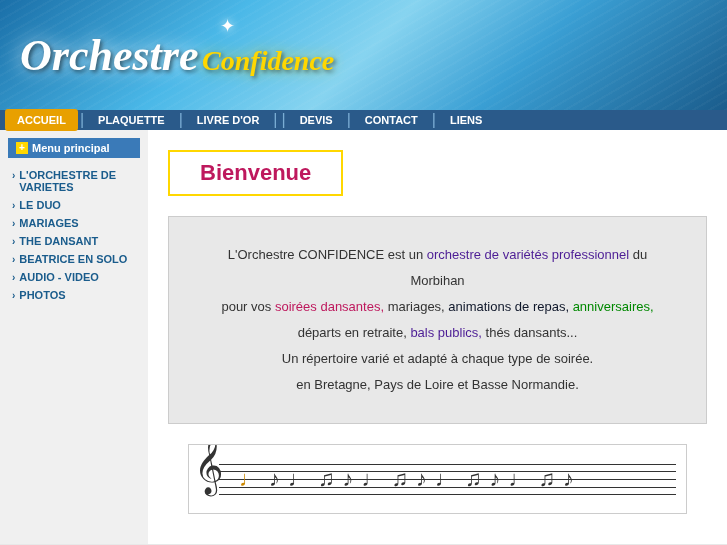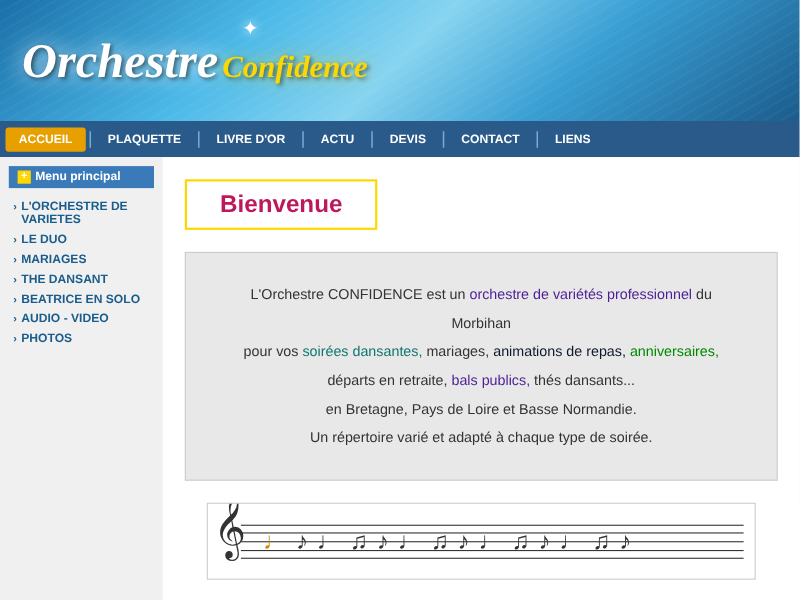--- a/index.html
+++ b/index.html
@@ -61,21 +61,21 @@
       color: white;
       font-size: 18px;
       text-shadow: 0 0 10px white;
     }
 
     
     .nav {
       background: #2a5a8a;
       display: flex;
       align-items: center;
-      height: 33px;
+      height: 20px;
       padding: 0 5px;
     }
     .nav-item {
       color: white;
       font-size: 11px;
       font-weight: bold;
       padding: 0 12px;
       height: 100%;
       display: flex;
       align-items: center;
@@ -169,21 +169,21 @@
     .description-box {
       background: #e8e8e8;
       border: 1px solid #ccc;
       padding: 25px 30px;
       margin-bottom: 20px;
       line-height: 2;
       text-align: center;
     }
     .text-normal { color: #333; }
     .text-orange { color: #4c1d95; font-weight: normal; }
-    .text-red { color: #0f766e; }
+    .text-red { color: #be185d; }
     .text-blue { color: #0f172a; }
     .text-green { color: #008800; margin-top: 48px; }
 
     
     .music-staff {
       border: 1px solid #ccc;
       margin: 10px 20px;
       height: 70px;
       background: white;
       display: flex;
@@ -251,21 +251,20 @@
     <div class="sparkle">✦</div>
   </div>
 
   <div class="nav">
     <a class="nav-item active">ACCUEIL</a>
     <span class="nav-separator">|</span>
     <a class="nav-item">PLAQUETTE</a>
     <span class="nav-separator">|</span>
     <a class="nav-item">LIVRE D'OR</a>
     <span class="nav-separator">|</span>
-    <a class="nav-item">ACTU</a>
     <span class="nav-separator">|</span>
     <a class="nav-item">DEVIS</a>
     <span class="nav-separator">|</span>
     <a class="nav-item">CONTACT</a>
     <span class="nav-separator">|</span>
     <a class="nav-item">LIENS</a>
   </div>
 
   <div class="main-container">
 
@@ -313,24 +312,24 @@
         <p>
           <span class="text-normal">L'Orchestre CONFIDENCE est un </span><span class="text-orange">orchestre de variétés professionnel</span><span class="text-normal"> du Morbihan</span>
         </p>
         <p>
           <span class="text-normal">pour vos </span><span class="text-red">soirées dansantes,</span><span class="text-normal"> mariages, </span><span class="text-blue">animations de repas,</span><span class="text-green"> anniversaires,</span>
         </p>
         <p>
           <span class="text-normal">départs en retraite, </span><span class="text-orange">bals publics,</span><span class="text-normal"> thés dansants...</span>
         </p>
         <p>
+          <span class="text-normal">Un répertoire varié et adapté à chaque type de soirée.</span>
+        </p>
+        <p>
           <span class="text-normal">en Bretagne, Pays de Loire et Basse Normandie.</span>
-        </p>
-        <p>
-          <span class="text-normal">Un répertoire varié et adapté à chaque type de soirée.</span>
         </p>
       </div>
 
       
       <div class="music-staff">
         <div class="staff-lines">
           <div class="staff-line" style="top: 10%"></div>
           <div class="staff-line" style="top: 30%"></div>
           <div class="staff-line" style="top: 50%"></div>
           <div class="staff-line" style="top: 70%"></div>

